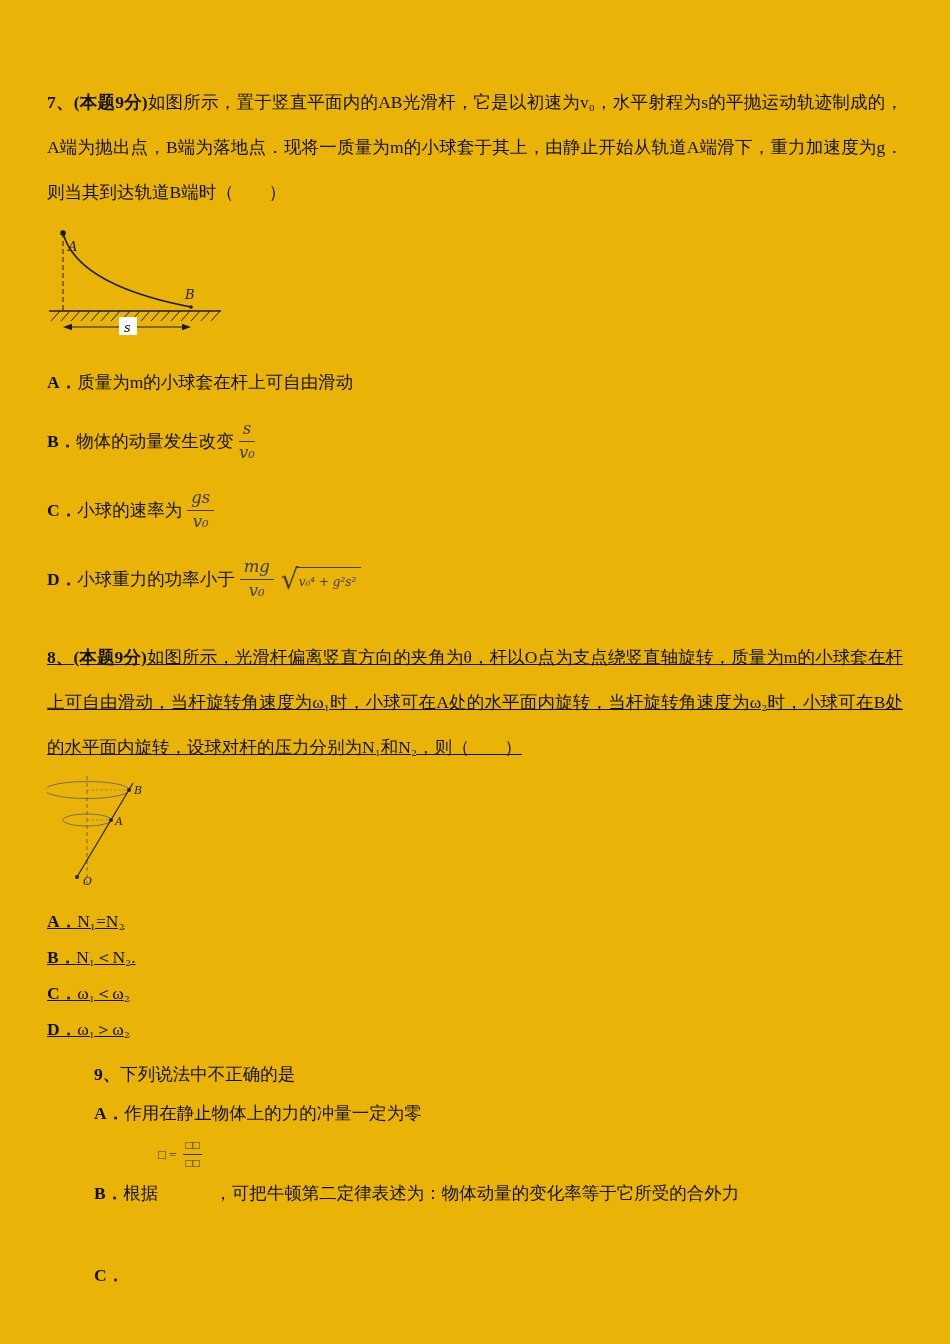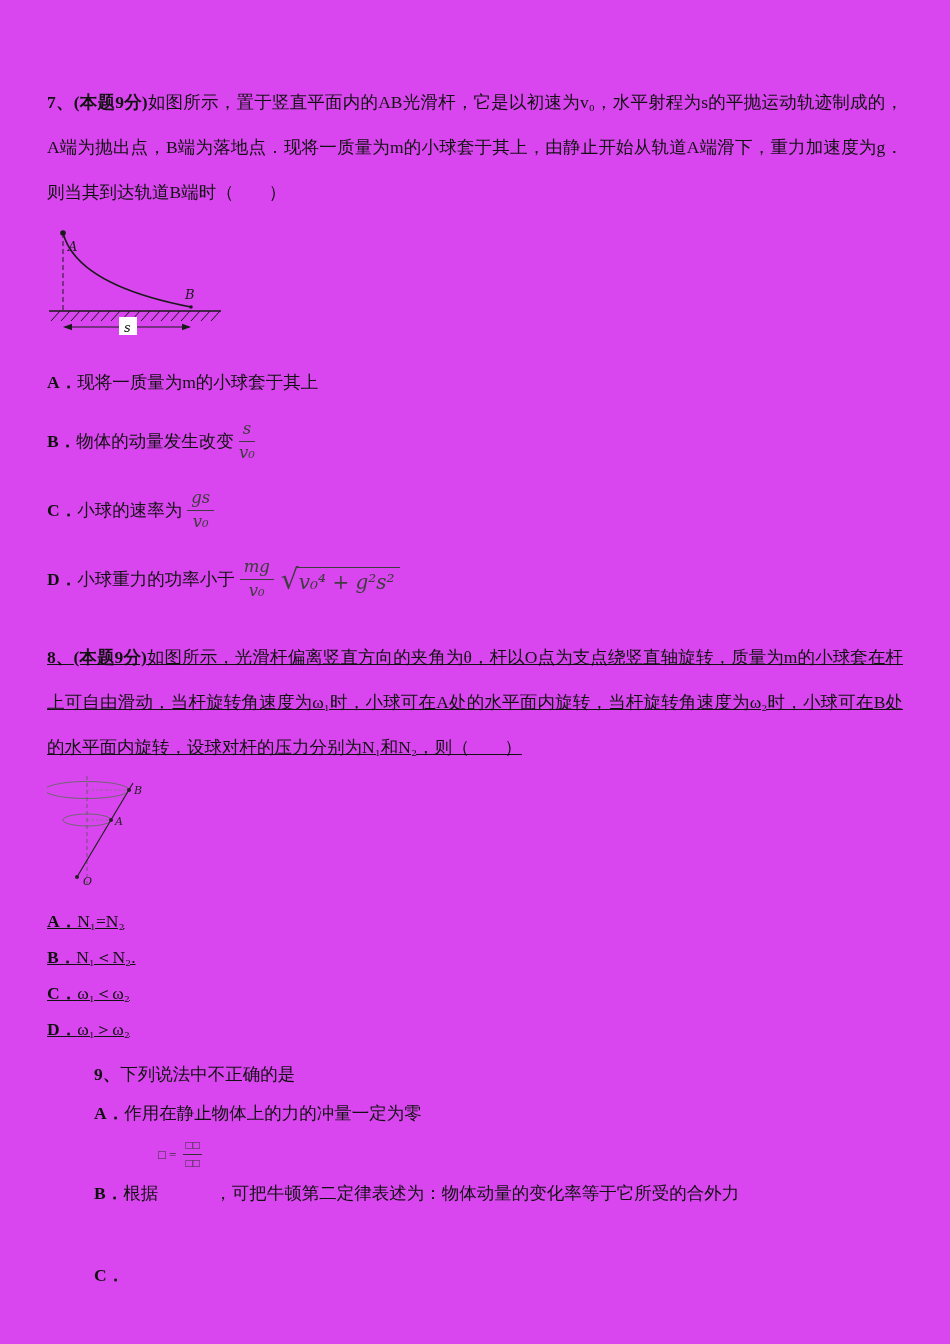--- a/index.html
+++ b/index.html
@@ -2,21 +2,21 @@
 <html><head>
 <meta charset="utf-8">
 <style>
   * { margin: 0; padding: 0; box-sizing: border-box; }
   html, body { background: #ffffff; }
   .page {
     position: relative;
     width: 950px;
     height: 1344px;
     margin: 0 auto;
-    background: #d946ef;
+    background: #eab308;
     padding: 80px 47px 0 47px;
     font-family: "Liberation Serif", "DejaVu Serif", serif;
     color: #111111;
     font-size: 17.5px;
     overflow: hidden;
   }
   .stem {
     line-height: 45px;
     text-align: justify;
   }
@@ -42,21 +42,21 @@
     flex-direction: column;
     align-items: center;
     margin: 0 5px;
     font-size: 16.5px;
     line-height: 1.15;
   }
   .frac .num { border-bottom: 1.2px solid #3d3d3d; padding: 0 4px 2px 4px; }
   .frac .den { padding-top: 2px; text-align: right; }
   .sqrt { display: inline-flex; align-items: flex-start; margin-left: 2px; }
   .rad-sign { font-size: 28px; line-height: 1; font-style: normal; margin-right: -2px; transform: translateY(1px); }
-  .radicand { border-top: 1.3px solid #3d3d3d; margin-top: 2px; padding: 2px 5px 0 2px; font-size: 20px; }
+  .radicand { border-top: 1.3px solid #3d3d3d; margin-top: 2px; padding: 2px 5px 0 2px; font-size: 12px; }
   
   .q9b { position: relative; display: block; margin-top: 56px !important; line-height: 24px; }
   .q9b .opt-letter { font-weight: bold; }
   .formula-gap { display: inline-block; width: 56px; }
   .formula {
     position: absolute;
     left: 64px;
     top: -42px;
     display: inline-flex;
     align-items: center;
@@ -118,21 +118,21 @@
           <path d="M14 102 l9 -3.2 v6.4 z" fill="#1a1a1a"></path>
           <path d="M142 102 l-9 -3.2 v6.4 z" fill="#1a1a1a"></path>
         </g>
         <rect x="70" y="92" width="18" height="18" fill="#ffffff"></rect>
         <text class="svg-label" x="75" y="107">s</text>
       </svg>
     </div>
 
     <div class="option simple">
       <span class="opt-letter">A．</span>
-      <span class="opt-text">现将一质量为m的小球套于其上</span>
+      <span class="opt-text">质量为m的小球套在杆上可自由滑动</span>
     </div>
 
     <div class="option">
       <span class="opt-letter">B．</span>
       <span class="opt-text">物体的动量发生改变</span>
       <span class="frac math">
         <span class="num">s</span>
         <span class="den">v₀</span>
       </span>
     </div>

